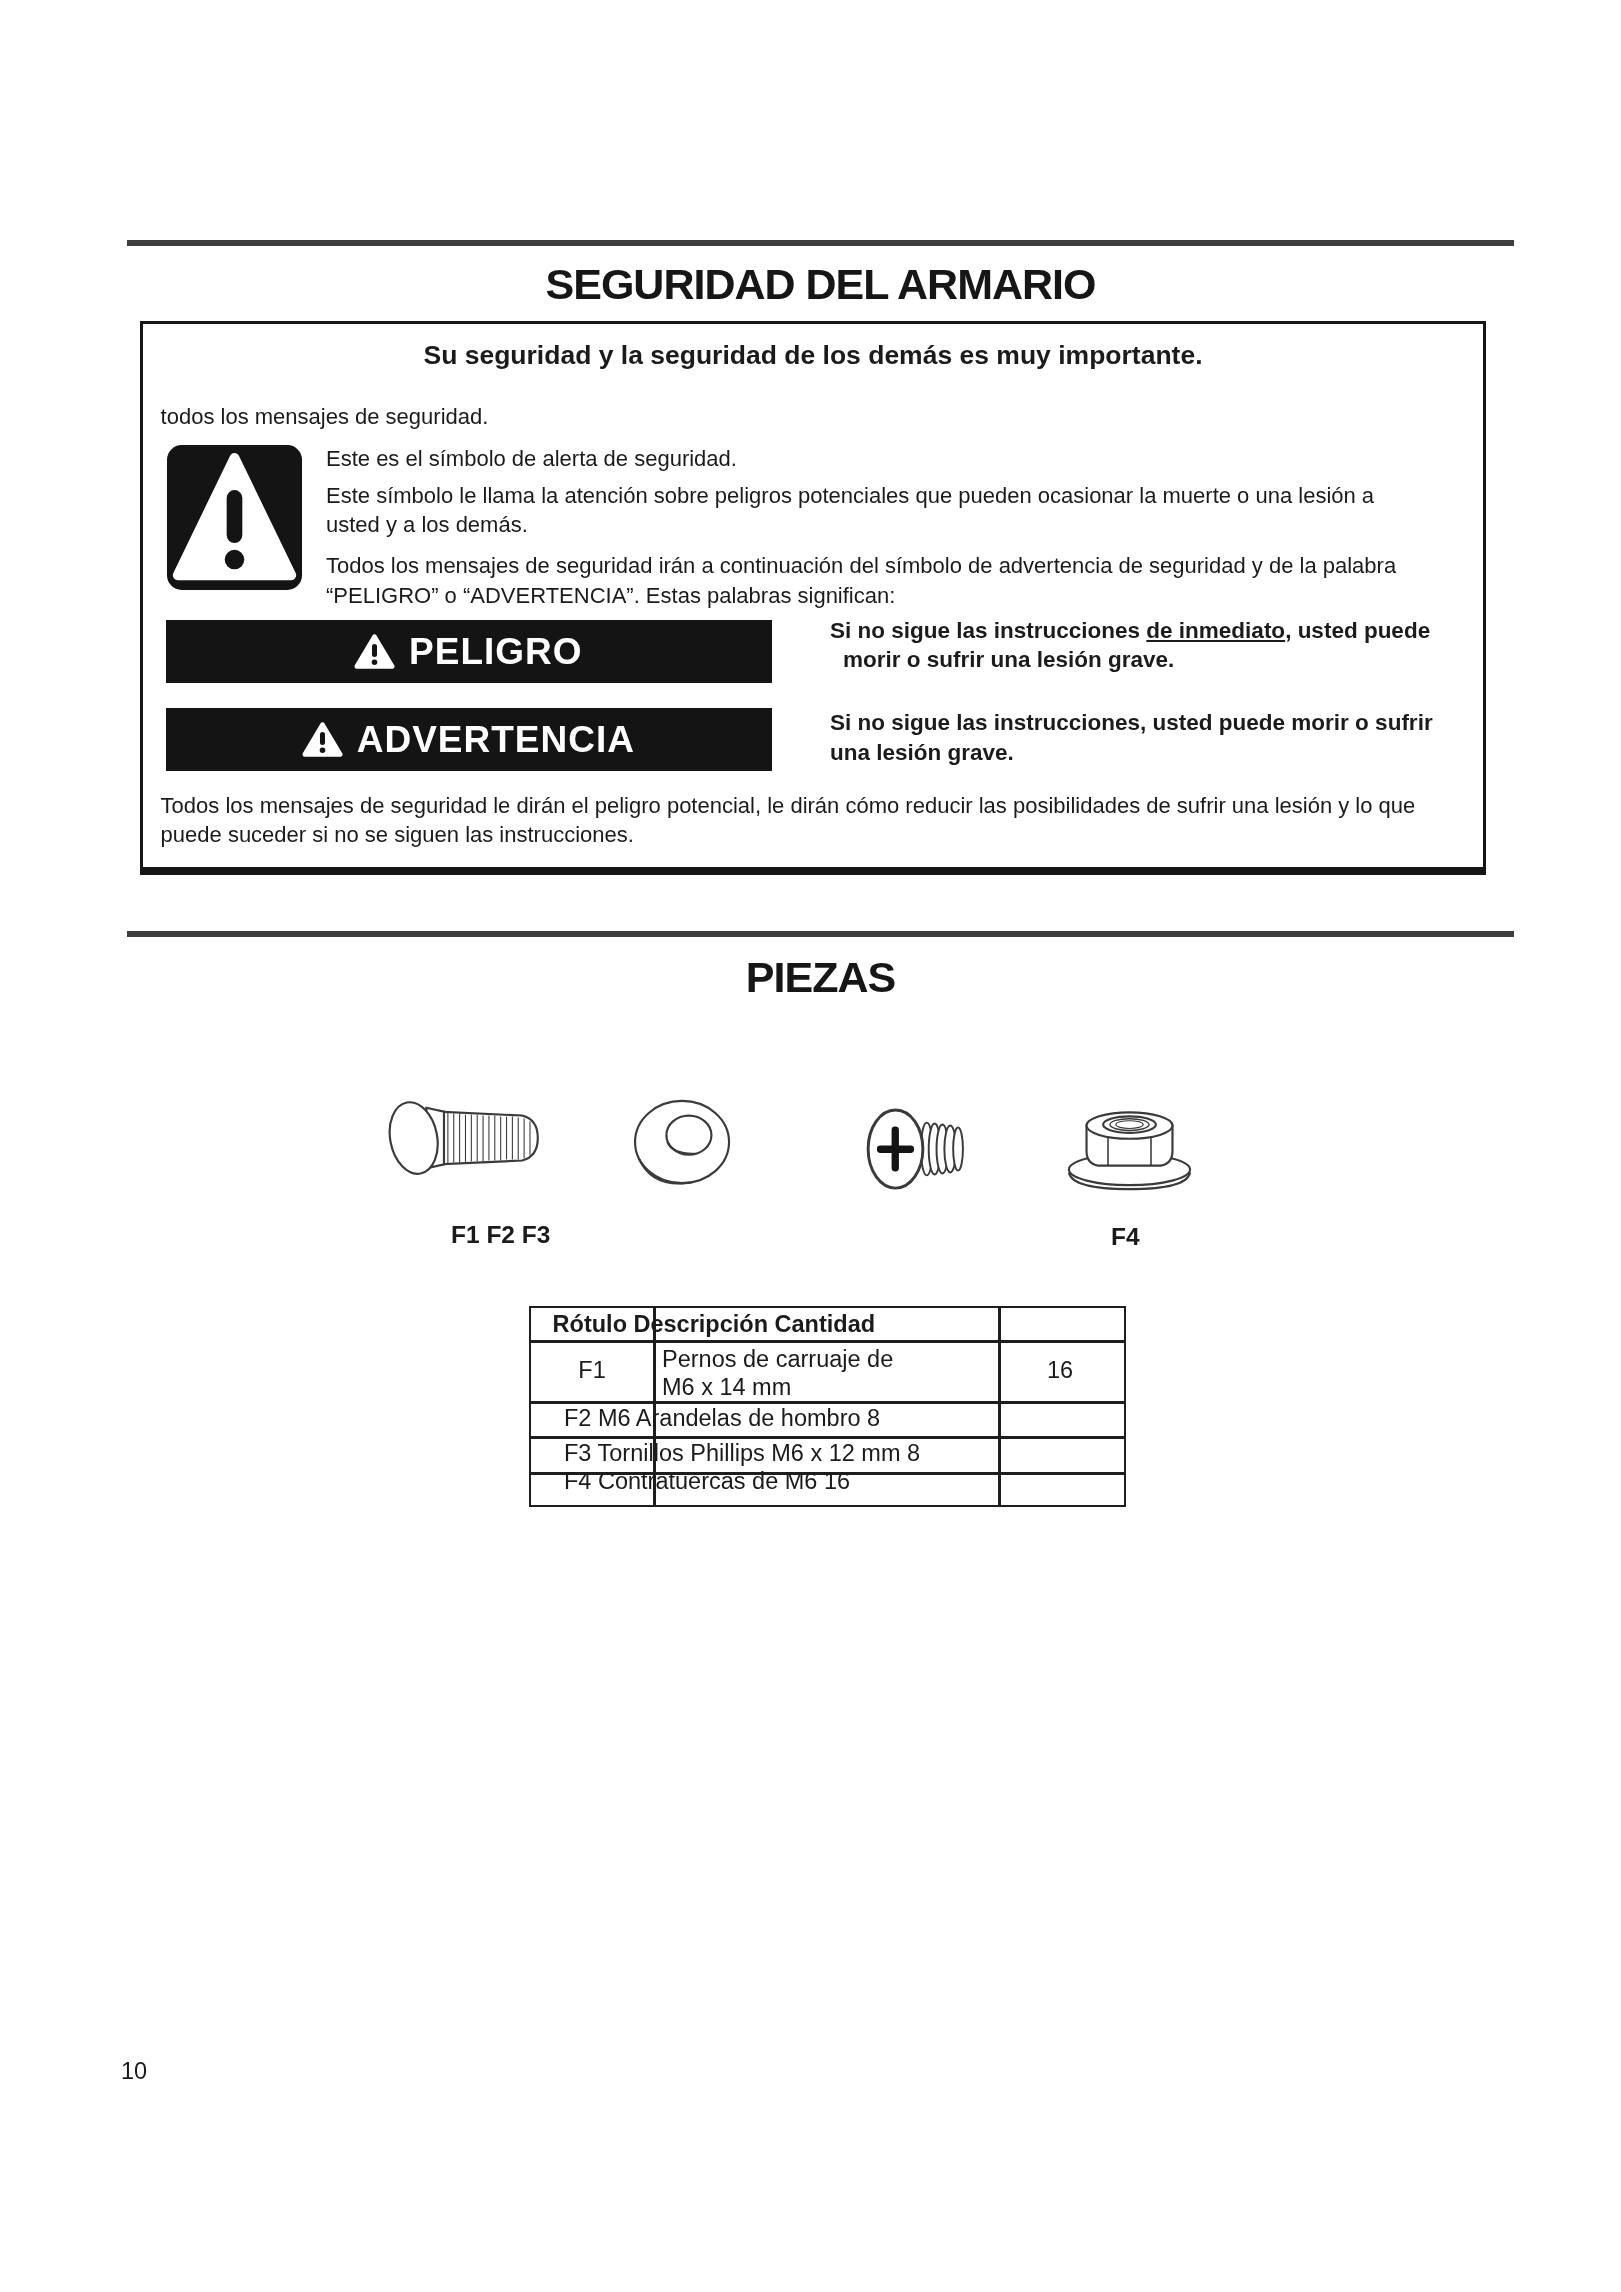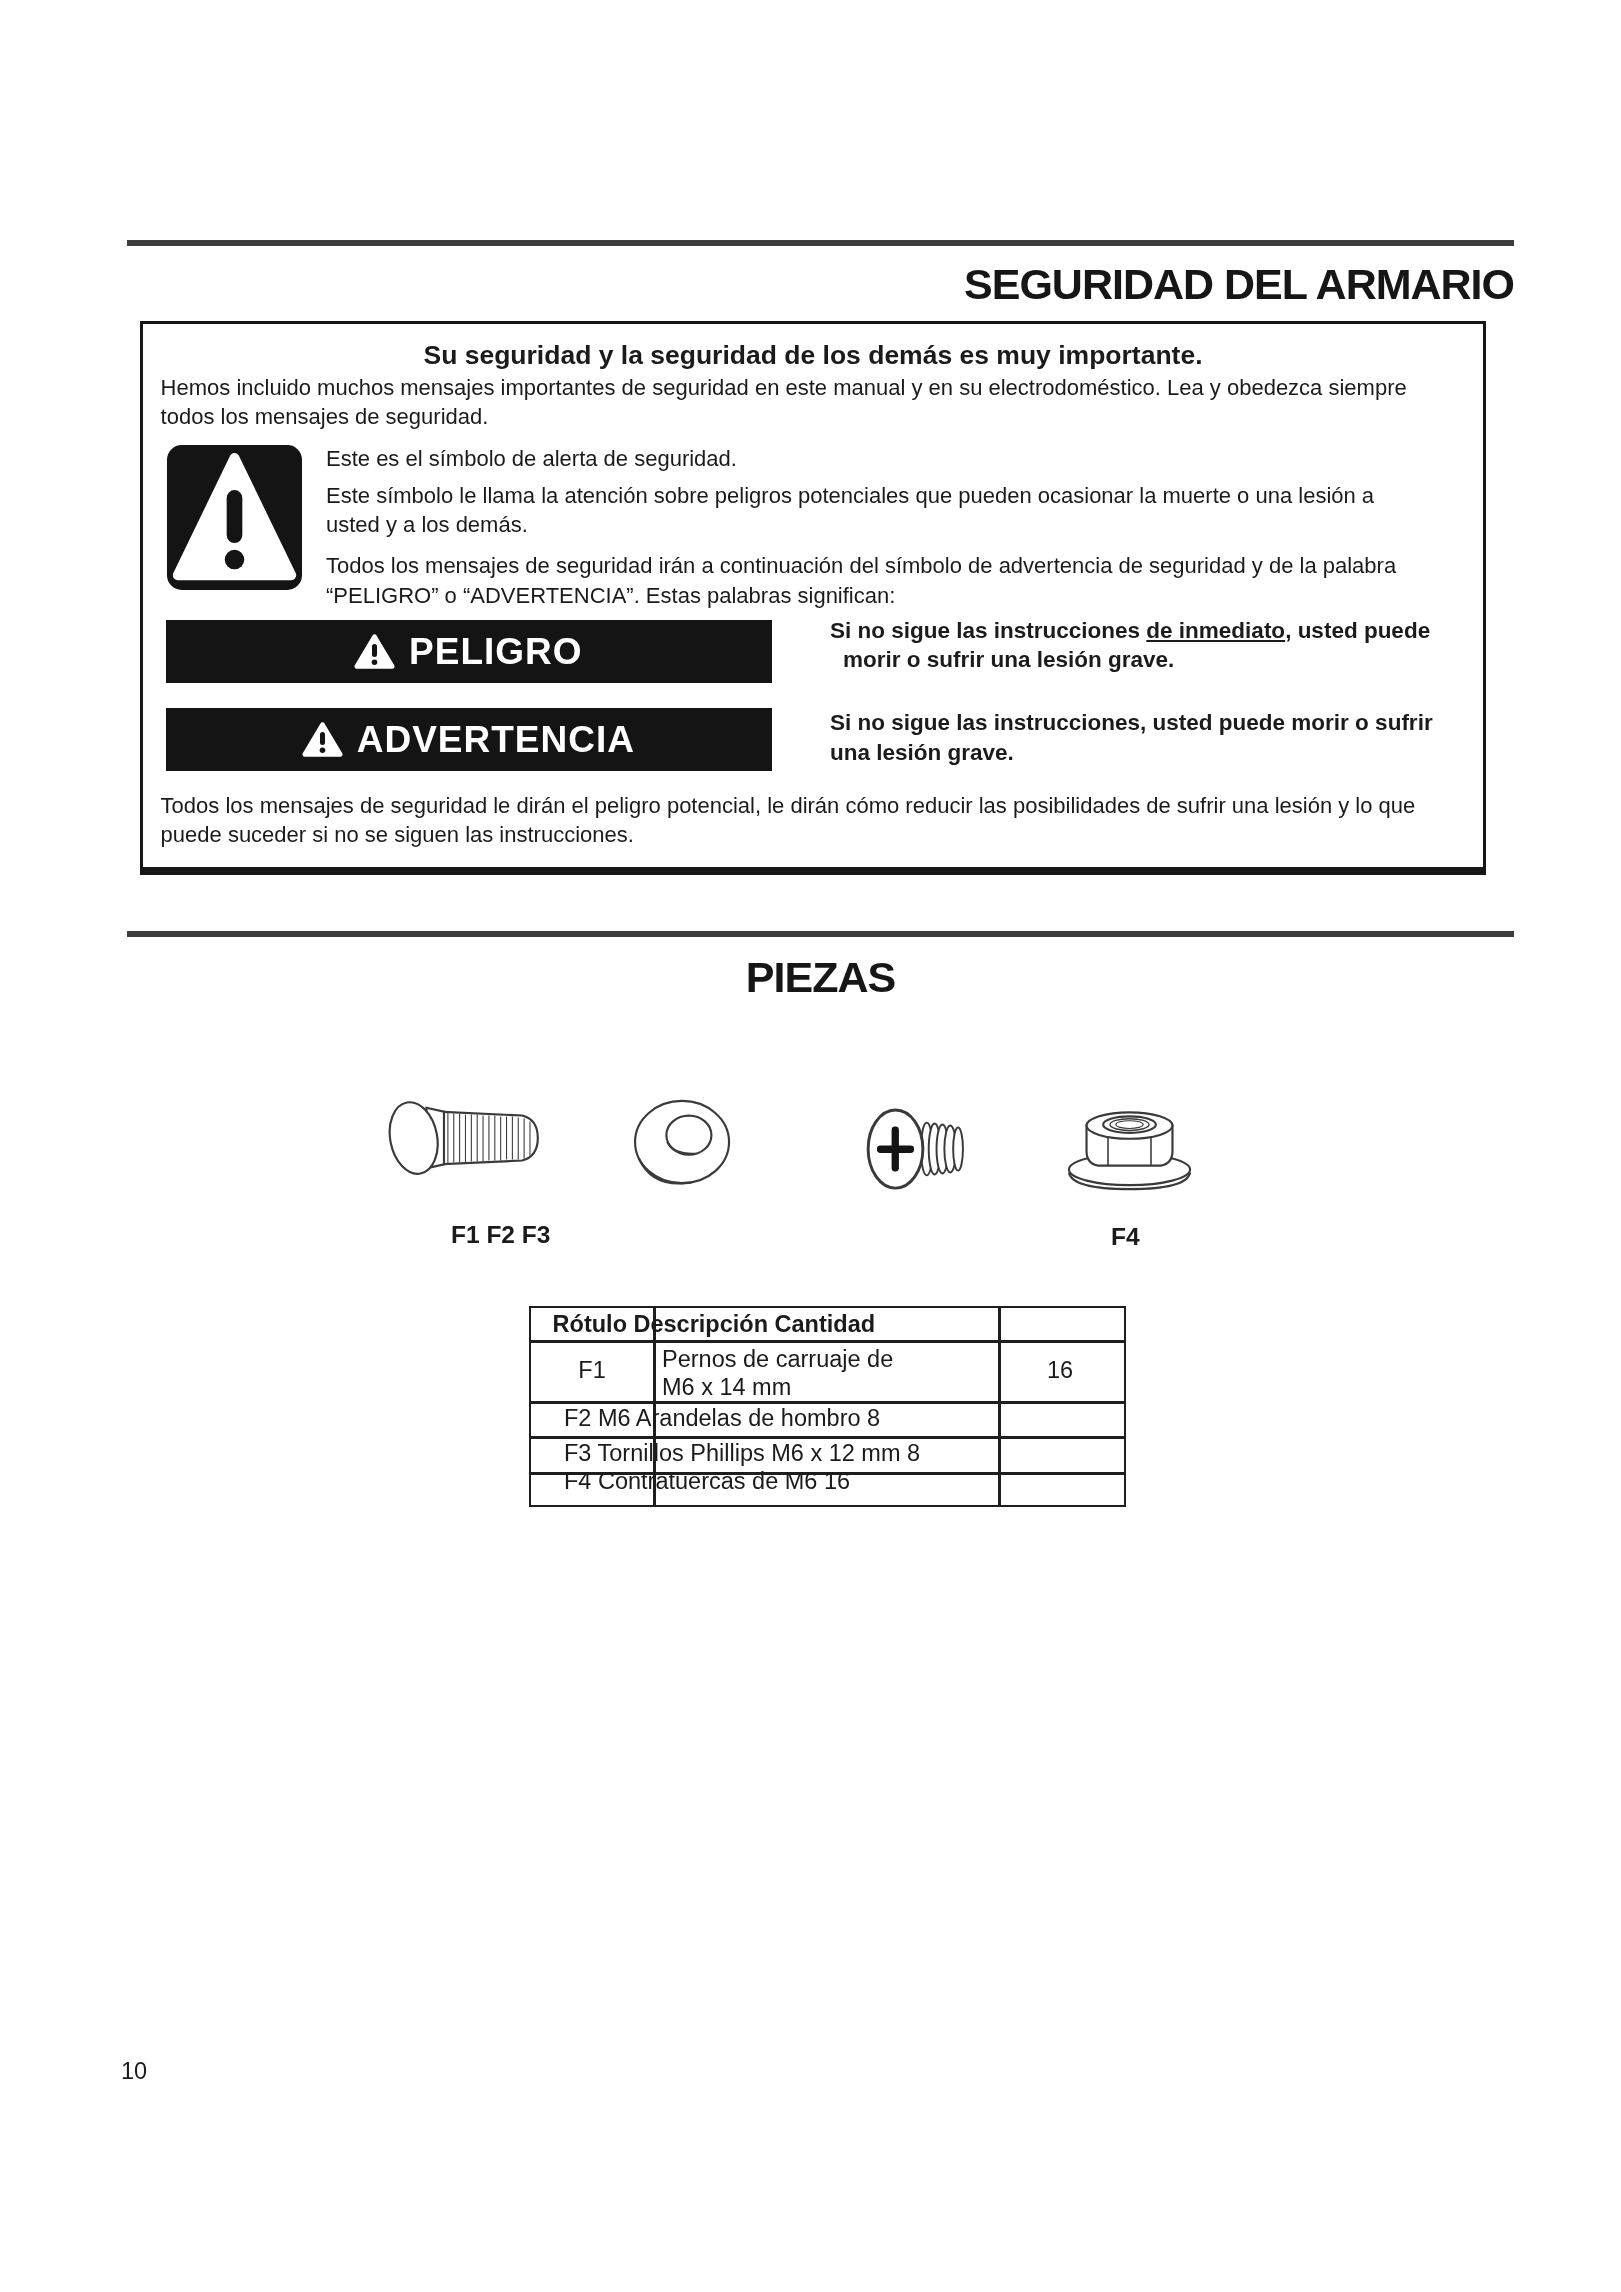--- a/index.html
+++ b/index.html
@@ -42,27 +42,26 @@
   .tcell{position:absolute;z-index:1;}
   .flexc{display:flex;align-items:center;justify-content:center;}
   svg{display:block;}
 </style>
 </head>
 <body>
 
 <div class="page">
 
   <div class="rule" style="top:240px;"></div>
-  <div class="section-title" style="top:260px;text-align:right;">SEGURIDAD DEL ARMARIO</div>
+  <div class="section-title" style="top:260px;">SEGURIDAD DEL ARMARIO</div>
 
   <div class="safety-box">
 
     <div class="box-heading">Su seguridad y la seguridad de los demás es muy importante.</div>
 
-    <div class="abs bodyline" style="left:17.6px;top:49px;">Hemos incluido muchos mensajes importantes de seguridad en este manual y en su electrodoméstico. Lea y obedezca siempre</div>
     <div class="abs bodyline" style="left:17.6px;top:78px;">todos los mensajes de seguridad.</div>
 
     <div class="abs" style="left:22.5px;top:120px;">
       <svg width="137" height="147" viewBox="0 0 140 150">
         <rect x="1" y="1" width="138" height="148" rx="15" fill="#141414"></rect>
         <path d="M70 14 L128 134 L12 134 Z" fill="#ffffff" stroke="#ffffff" stroke-width="10" stroke-linejoin="round"></path>
         <rect x="62" y="47" width="16" height="54" rx="8" fill="#141414"></rect>
         <circle cx="70" cy="118" r="10" fill="#141414"></circle>
       </svg>
     </div>

